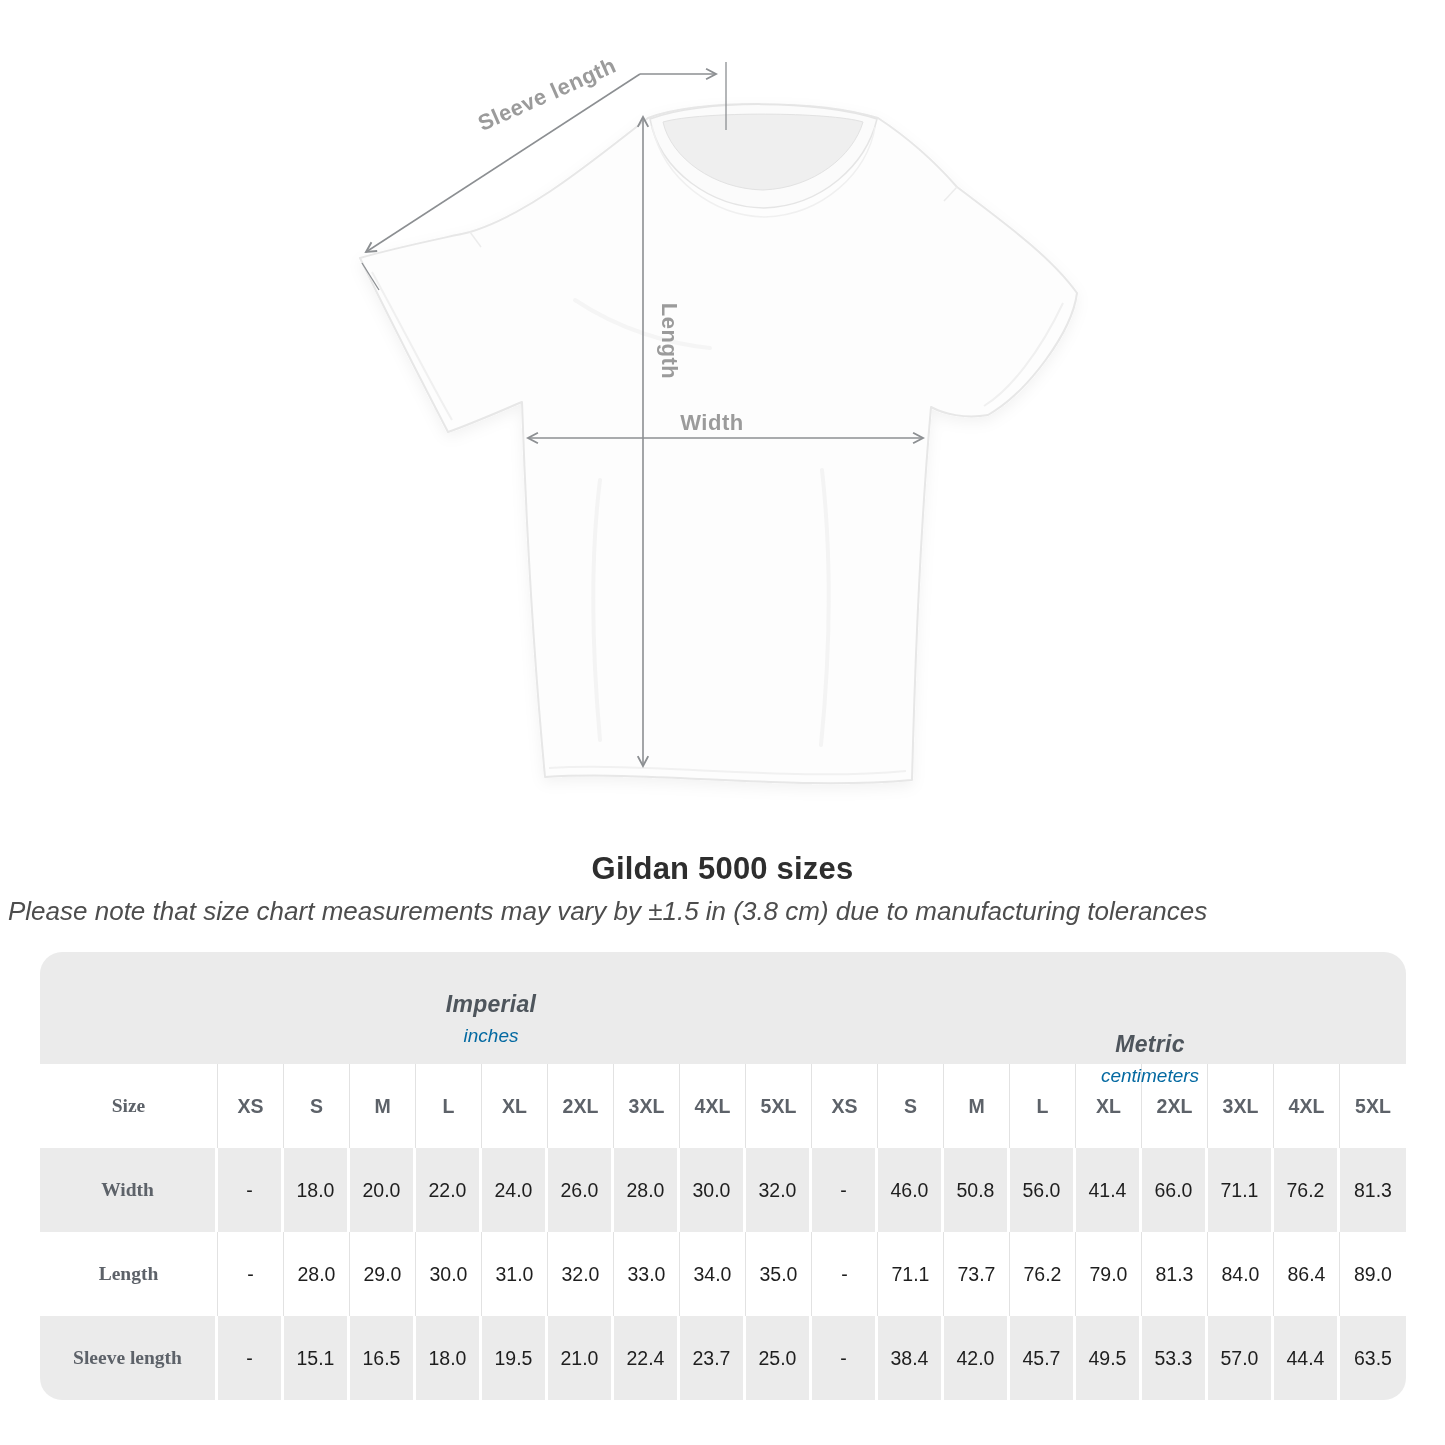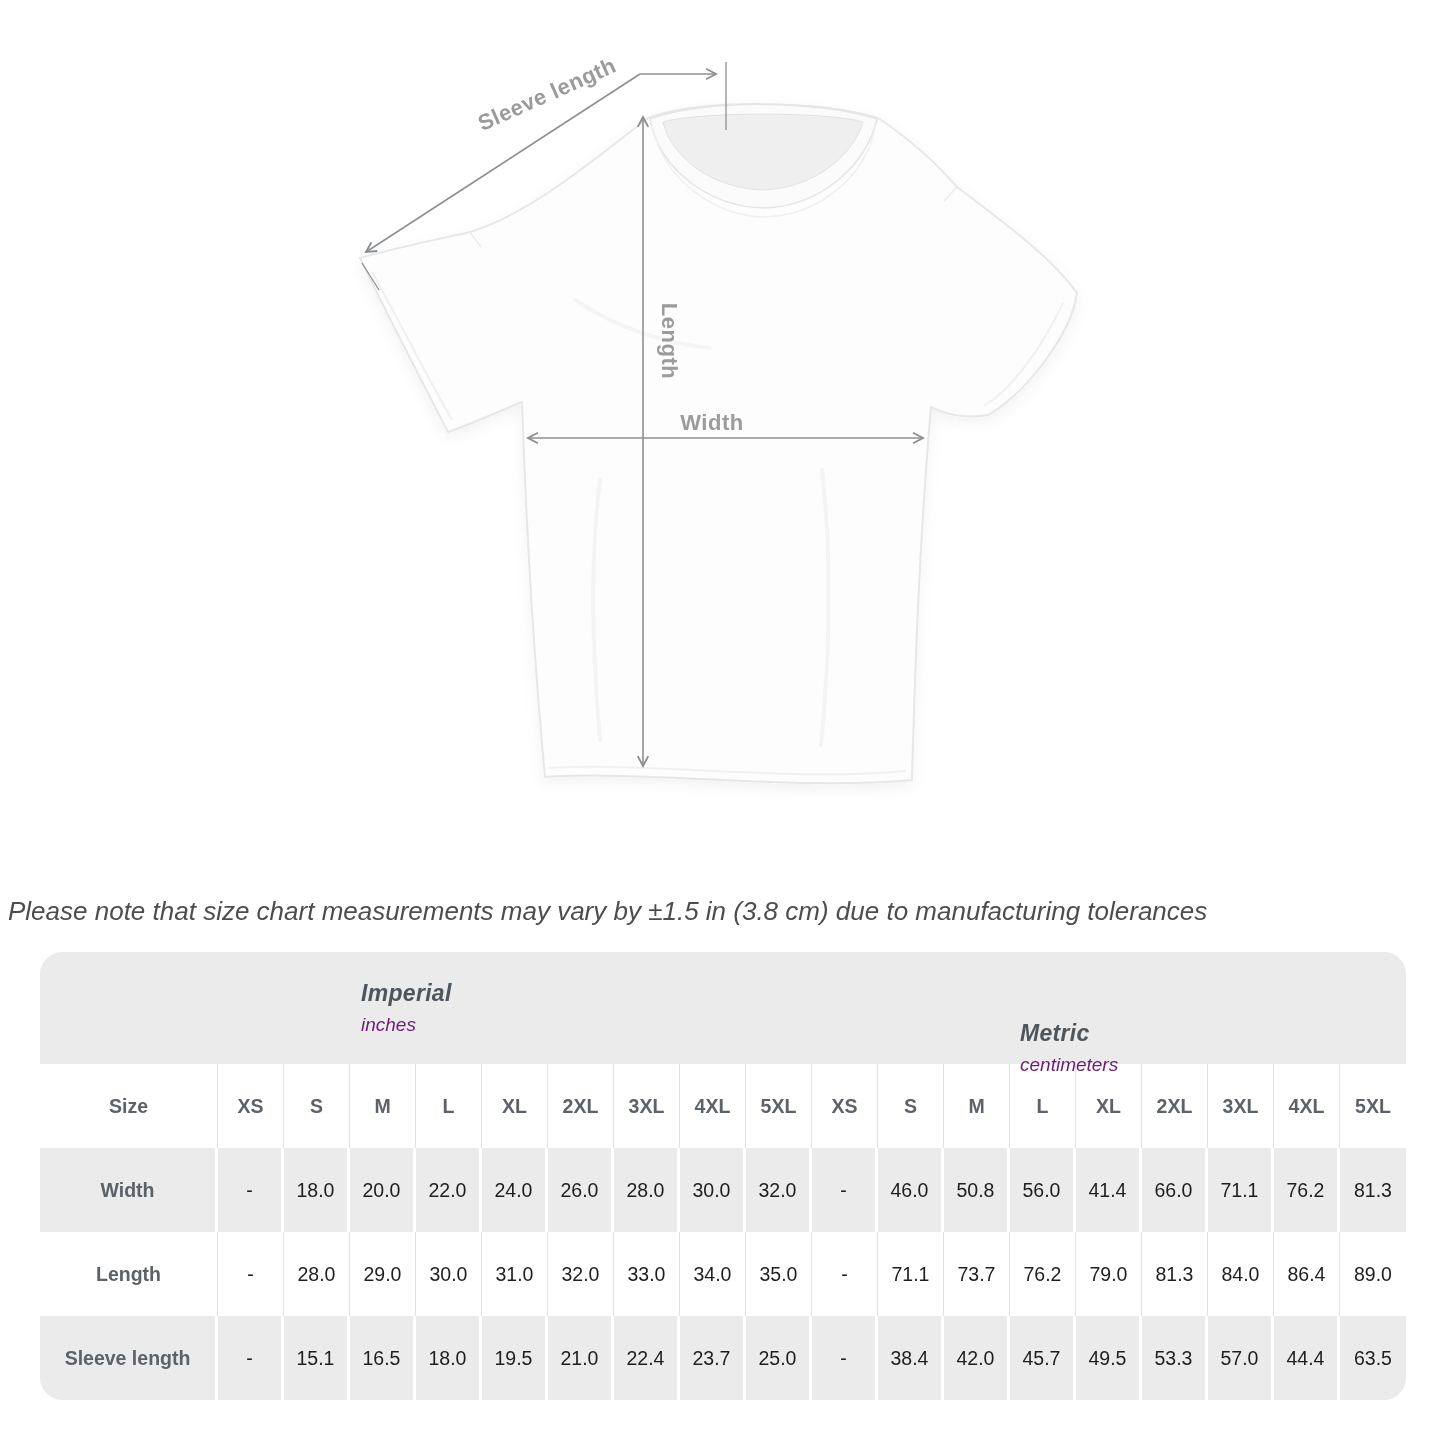--- a/index.html
+++ b/index.html
@@ -11,30 +11,30 @@
 
   
   .page-title{position:absolute;top:851px;left:0;width:100%;text-align:center;
     font-size:31px;font-weight:bold;color:#2e2e2e;letter-spacing:.2px;}
   .page-subtitle{position:absolute;top:896px;left:8px;width:100%;text-align:left;
     font-size:26px;font-style:italic;color:#4d4d4d;}
 
   
   .tbl{position:absolute;left:40px;top:952px;width:1366px;}
   .band{height:112px;background:#ebebeb;border-radius:22px 22px 0 0;position:relative;}
-  .ug{position:absolute;top:5px;height:100%;width:260px;text-align:left;}
+  .ug{position:absolute;top:16px;height:100%;width:260px;text-align:center;}
   .ug-imperial{left:321px;}
   .ug-metric{left:980px;margin-top:40px;}
   .ug-label{margin-top:23px;font-size:23px;font-weight:bold;font-style:italic;color:#4e555c;letter-spacing:.3px;}
-  .ug-sub{margin-top:7px;font-size:19px;font-style:italic;color:#701a75;}
+  .ug-sub{margin-top:7px;font-size:19px;font-style:italic;color:#0369a1;}
 
   .row{display:flex;height:84px;}
   .cell{box-sizing:border-box;display:flex;align-items:center;justify-content:center;
     font-size:19.5px;color:#1e1e1e;}
-  .c0{width:178px;}
+  .c0{width:178px;font-family:Liberation Serif, serif;}
   .c{width:66px;}
   .hd{font-weight:bold;color:#5d6269;}
   .rowlab{font-weight:bold;color:#5d6269;}
   .wr .cell{border-right:1px solid #e2e2e2;background:#ffffff;}
   .gr .cell{border-right:3px solid #ffffff;background:#ebebeb;}
   .wr .cl,.gr .cl{border-right:none;}
   .last .c0{border-bottom-left-radius:22px;}
   .last .cl{border-bottom-right-radius:22px;}
 </style>
 </head>
@@ -97,20 +97,21 @@
       <path d="M528,438 L923,438" marker-start="url(#ar)" marker-end="url(#ar)"></path>
     </g>
 
     <g font-family="Liberation Sans, sans-serif" font-weight="bold" fill="#9b9b9b">
       <text transform="translate(550,101) rotate(-24)" text-anchor="middle" font-size="22" letter-spacing="0.5">Sleeve length</text>
       <text transform="translate(662,341) rotate(90)" text-anchor="middle" font-size="22" letter-spacing="0.5">Length</text>
       <text x="712" y="430" text-anchor="middle" font-size="22" letter-spacing="0.5">Width</text>
     </g>
   </svg>
 
+  <div class="page-title">Gildan 5000 sizes</div>
   <div class="page-subtitle">Please note that size chart measurements may vary by ±1.5 in (3.8 cm) due to manufacturing tolerances</div>
 
   <div class="tbl">
 
     <div class="band">
       <div class="ug ug-imperial">
         <div class="ug-label">Imperial</div>
         <div class="ug-sub">inches</div>
       </div>
       <div class="ug ug-metric">

